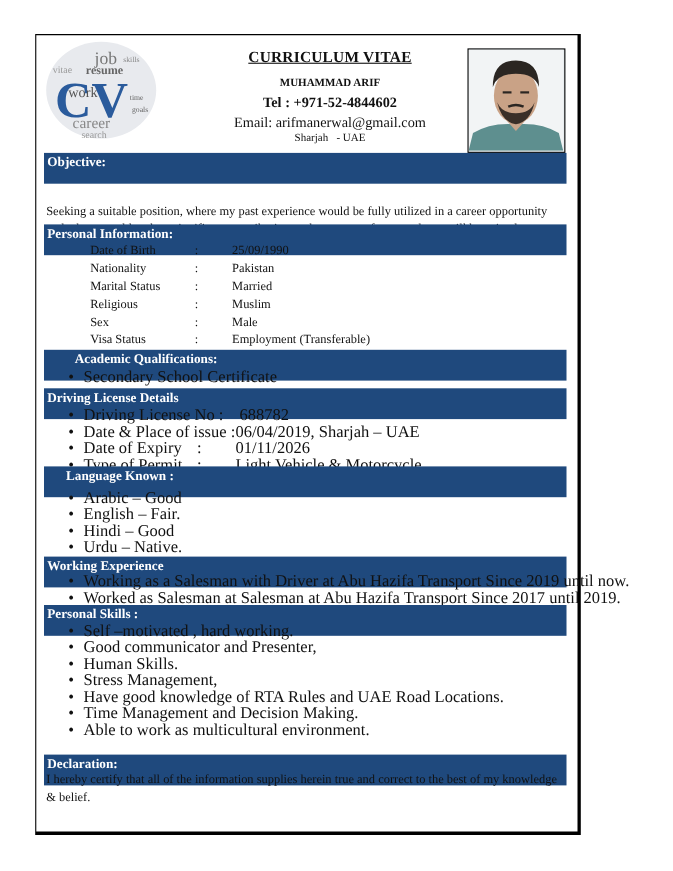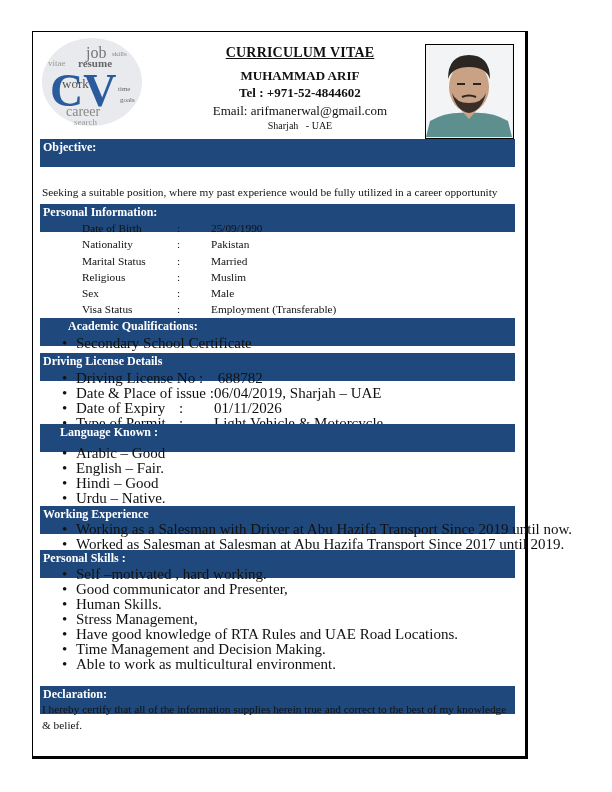--- a/index.html
+++ b/index.html
@@ -4,21 +4,21 @@
 <style>
   html, body { margin:0; padding:0; background:#ffffff; }
   body { width:612px; height:792px; position:relative; overflow:hidden;
          font-family:"Liberation Serif", serif; color:#111; }
   .page { position:absolute; left:32px; top:31px; width:496px; height:728px;
           border-top:1px solid #000; border-left:1px solid #000;
           border-right:3px solid #000; border-bottom:3px solid #000; box-sizing:border-box; }
   .logo { position:absolute; left:40px; top:36px; width:104px; height:92px; }
   .header { position:absolute; left:180px; top:44px; width:240px; text-align:center; }
   .header .cv-title { font-weight:bold; font-size:14px; text-decoration:underline; letter-spacing:0.2px; line-height:18px; }
-  .header .name { font-weight:bold; font-size:13px; margin-top:5px; line-height:17px; }
+  .header .name { font-weight:bold; font-size:10px; margin-top:5px; line-height:17px; }
   .header .tel { font-weight:bold; font-size:13px; line-height:17px; }
   .header .email { font-size:13px; line-height:17px; margin-top:1px; }
   .header .loc { font-size:10px; line-height:13px; }
   .photo { position:absolute; left:425px; top:44px; width:89px; height:95px;
            border:1.5px solid #000; box-sizing:border-box; overflow:hidden; background:#e9eef0; }
   .section { position:absolute; left:40px; width:475px; height:28px; background:#1f497d;
              color:#ffffff; font-weight:bold; font-size:12px; line-height:16px; padding-left:3px; box-sizing:border-box; }
   .text { position:absolute; left:42px; width:470px; font-size:11.3px; line-height:15.5px; }
   .kv { position:absolute; left:82px; font-size:11.3px; line-height:16.3px; }
   .kv .row { display:flex; }

